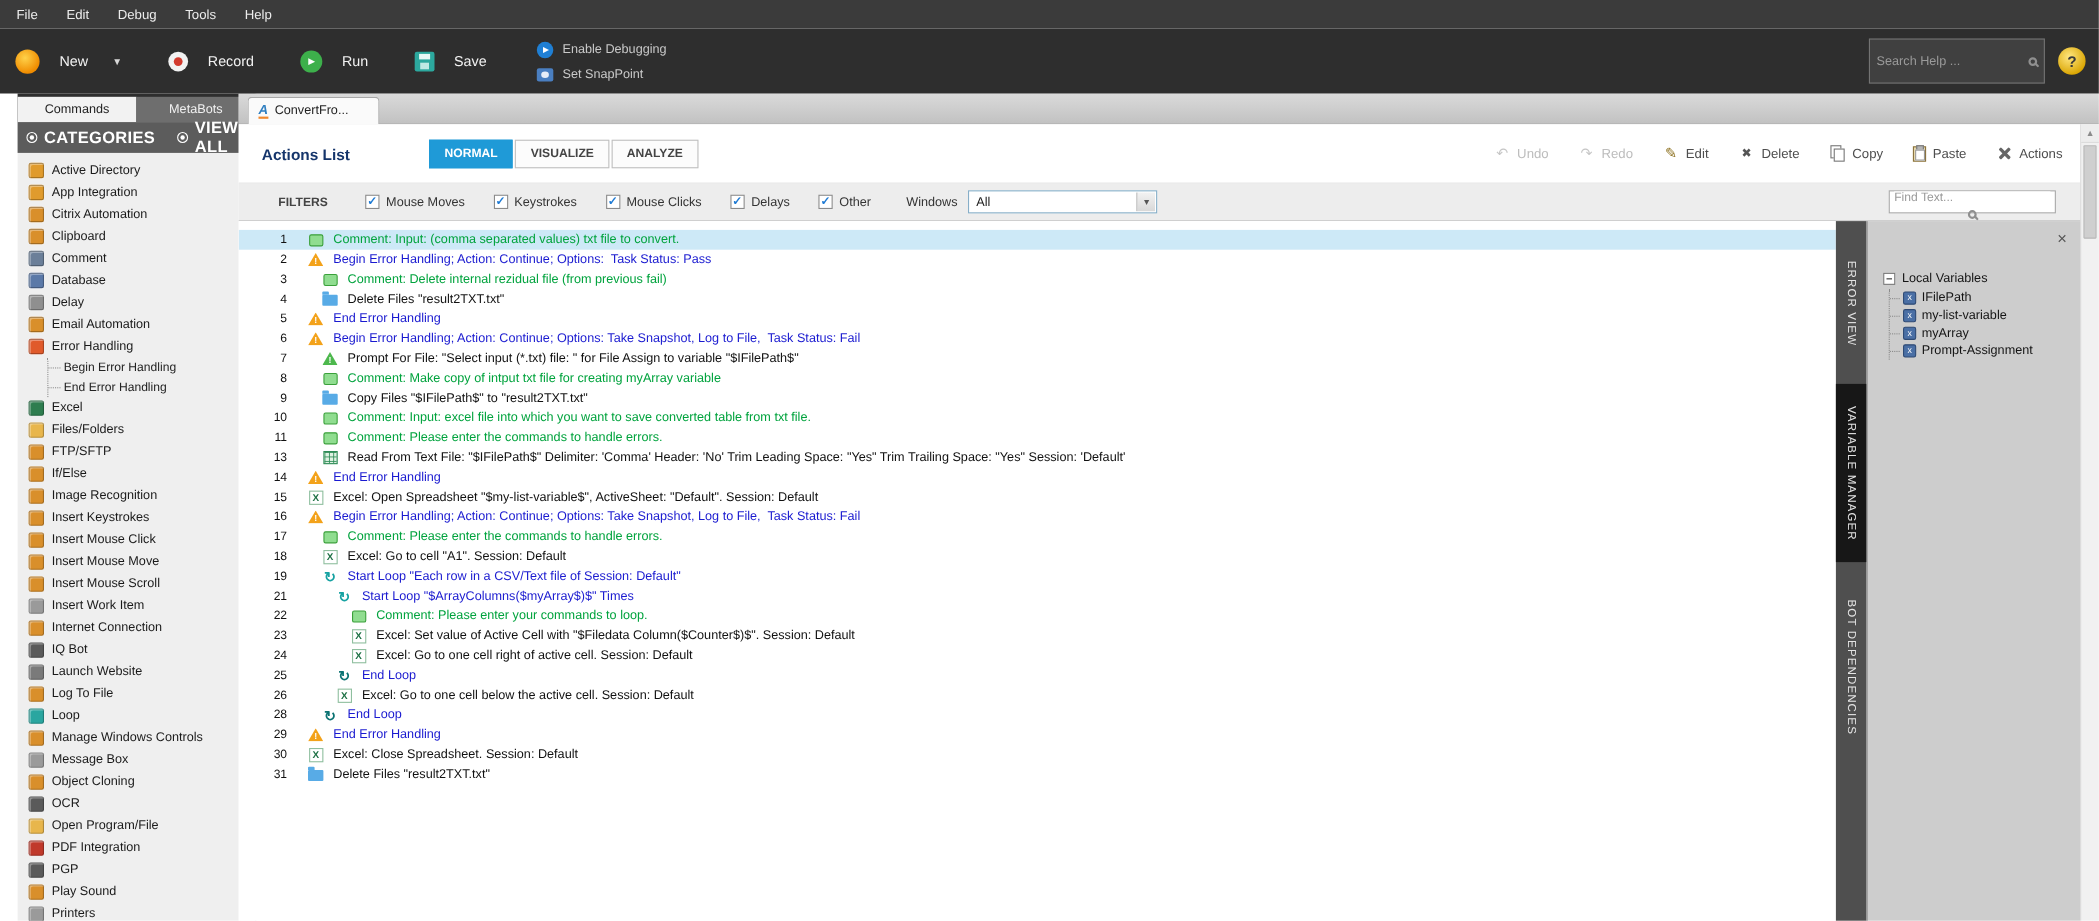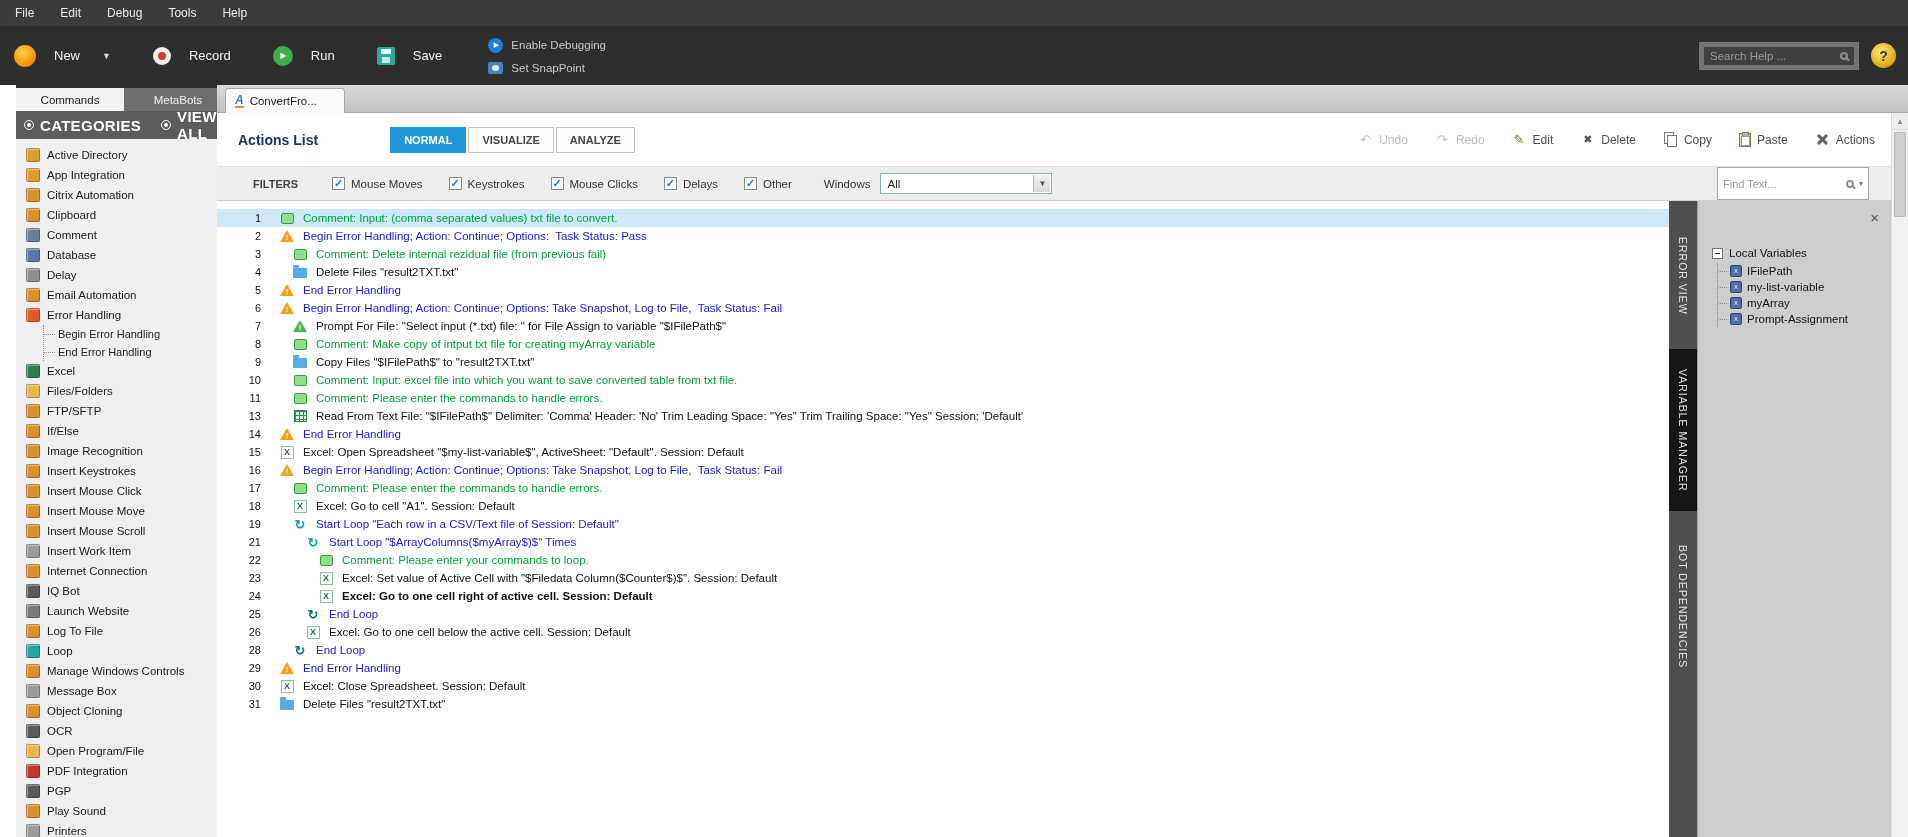--- a/index.html
+++ b/index.html
@@ -33,21 +33,21 @@
   .icon-save::after  { content:""; position:absolute; left:5px; bottom:2px; width:8px; height:6px; background:#bfe9e4; }
   .tb-debug { display:flex; flex-direction:column; gap:9px; margin-left:46px; }
   .tb-debug-item { display:flex; align-items:center; gap:8px; color:#c9c9c9; font-size:11.5px; cursor:default; }
   .icon-debug { width:15px; height:15px; border-radius:50%; background:#1f7fd4;
     display:flex; align-items:center; justify-content:center; color:#fff; font-size:7px; }
   .icon-debug::after { content:"▶"; margin-left:1px; }
   .icon-snap { width:15px; height:12px; background:#4a7fc1; border-radius:2px; position:relative; }
   .icon-snap::after { content:""; position:absolute; left:4px; top:3px; width:7px; height:6px;
     background:#e8eef8; border-radius:50%; }
   .tb-right { margin-left:auto; display:flex; align-items:center; }
-  .search-help { width:160px; height:28px; background:#404040; border:5px solid #737373;
+  .search-help { width:160px; height:41px; background:#404040; border:1px solid #737373;
     display:flex; align-items:center; padding:0 6px; gap:6px; }
   .search-help input { flex:1; background:transparent; border:none; outline:none;
     color:#c5c5c5; font-size:11.5px; font-family:inherit; min-width:0; }
   .search-help input::placeholder { color:#9a9a9a; }
   .mag { display:inline-block; width:8px; height:8px; border:2px solid #8f8f8f;
     border-radius:50%; position:relative; flex:none; }
   .mag::after { content:""; position:absolute; width:5px; height:2px; background:#8f8f8f;
     right:-4px; bottom:-2px; transform:rotate(45deg); border-radius:1px; }
   .help-btn { width:25px; height:25px; border-radius:50%; margin:0 12px 0 12px;
     background:radial-gradient(circle at 40% 35%, #ffe680, #d9a400 75%);
@@ -149,22 +149,22 @@
     display:flex; align-items:center; justify-content:center; font-size:11px;
     font-weight:bold; color:#1e7ad4; line-height:1; flex:none; }
   .windows-label { margin-left:32px; }
   .win-select { width:172px; height:21px; background:#fff; border:1px solid #86aec8;
     display:flex; align-items:center; font-size:11.5px; color:#222; padding-left:6px;
     position:relative; margin-left:10px; cursor:default; }
   .win-arrow { position:absolute; right:1px; top:1px; bottom:1px; width:17px;
     background:linear-gradient(#f2f2f2,#d8d8d8); border-left:1px solid #b9b9b9;
     display:flex; align-items:center; justify-content:center; font-size:8px; color:#555; }
   .win-arrow::after { content:"▼"; }
-  .find-box { margin-left:auto; margin-right:22px; width:152px; height:33px; background:#fff;
-    border:1px solid #a8a8a8; display:flex; align-items:center; padding:0 5px; gap:5px; }
+  .find-box { margin-left:auto; margin-right:22px; width:152px; height:21px; background:#fff;
+    border:1px solid #a8a8a8; display:flex; align-items:center; padding:0 5px; gap:5px;flex-direction:column; }
   .find-box input { flex:1; border:none; outline:none; font-size:11px; color:#444;
     font-family:inherit; min-width:0; }
   .find-box input::placeholder { color:#9a9a9a; }
   .find-caret { font-size:8px; color:#777; }
 
   .content-row { position:absolute; top:116px; left:0; right:17px; bottom:0; display:flex; }
 
   
   .actions-area { flex:1; background:#fff; overflow:hidden; padding-top:8px; }
   .arow { height:18px; display:flex; align-items:center; font-size:11.5px; cursor:default; }
@@ -688,21 +688,21 @@
               <span class="ic ic-excel"></span>
             </span>
             <span class="atext" style="color: rgb(17, 17, 17);">Excel: Set value of Active Cell with "$Filedata Column($Counter$)$". Session: Default</span>
           </div>
           <div class="arow">
             <span class="ln">24</span>
             <span class="indent" style="width: 51px;"></span>
             <span class="aicon">
               <span class="ic ic-excel"></span>
             </span>
-            <span class="atext" style="color: rgb(17, 17, 17); font-weight: bold;">Excel: Go to one cell right of active cell. Session: Default</span>
+            <span class="atext" style="color: rgb(17, 17, 17);">Excel: Go to one cell right of active cell. Session: Default</span>
           </div>
           <div class="arow">
             <span class="ln">25</span>
             <span class="indent" style="width: 38px;"></span>
             <span class="aicon">
               <span class="ic ic-loopend">↻</span>
             </span>
             <span class="atext" style="color: rgb(26, 26, 208);">End Loop</span>
           </div>
           <div class="arow">

